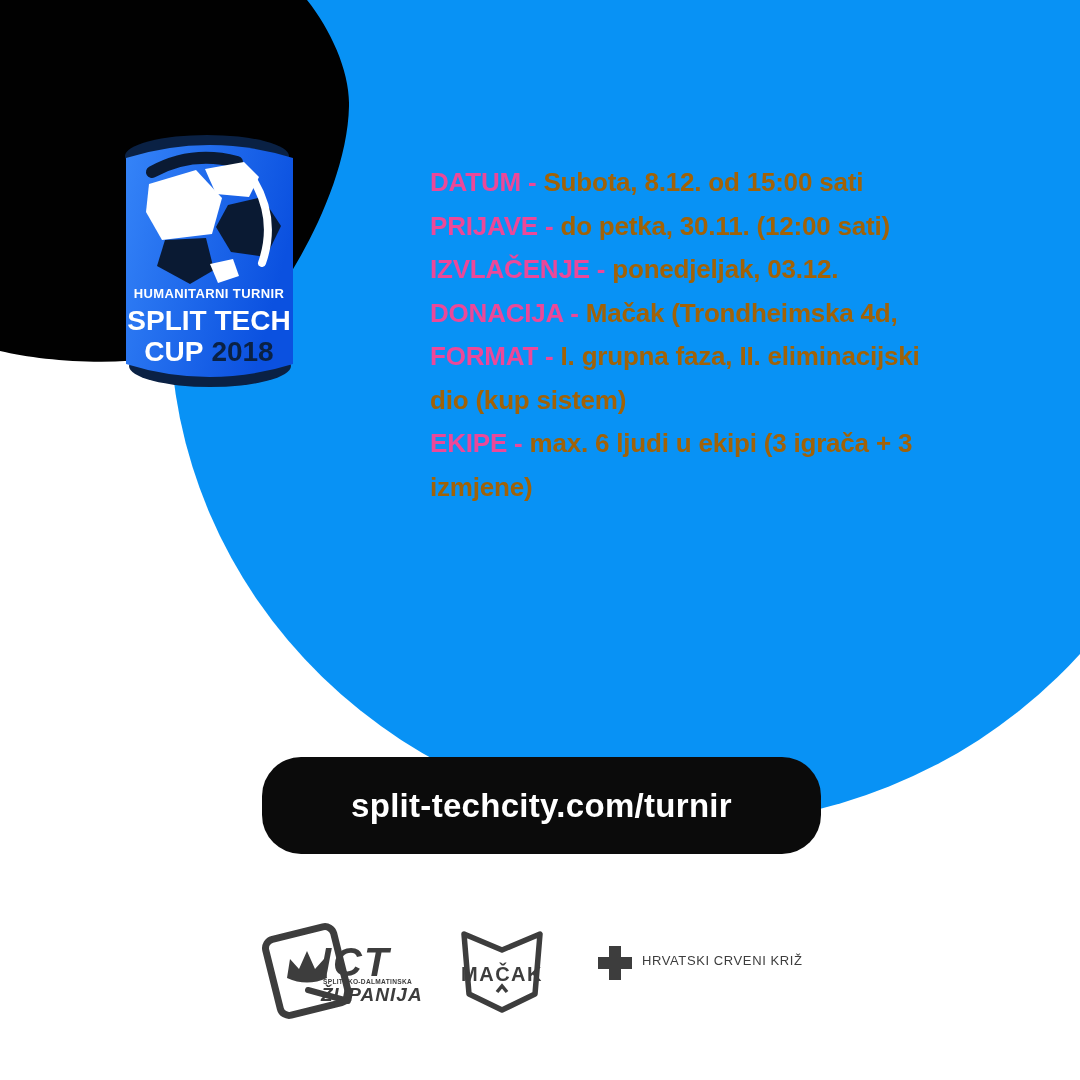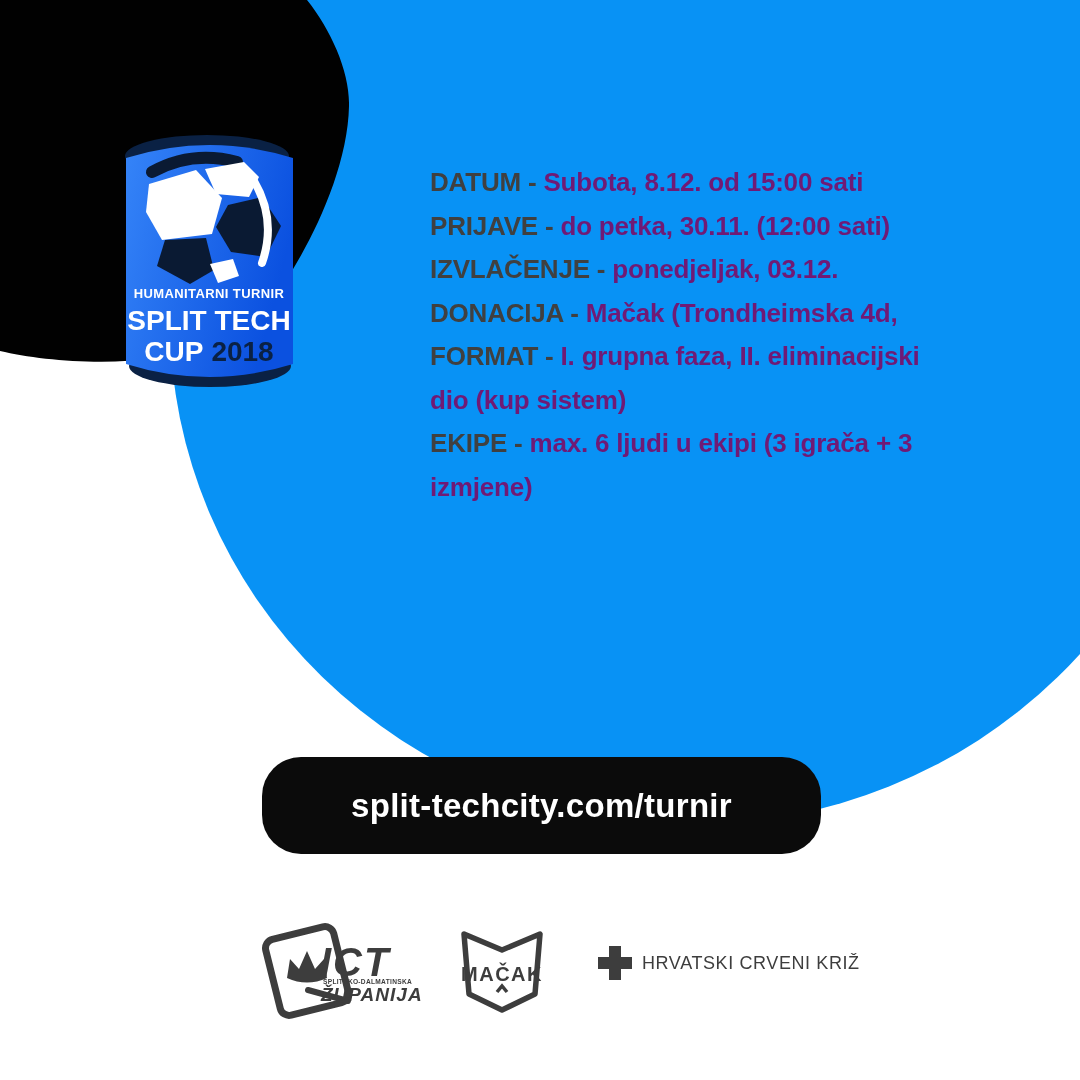--- a/index.html
+++ b/index.html
@@ -20,22 +20,22 @@
     left: 430px;
     top: 161px;
   }
   .info-line {
     white-space: pre;
     font-size: 26px;
     font-weight: 700;
     line-height: 43.5px;
     letter-spacing: -0.2px;
   }
-  .info-label { color: #404040; }
-  .info-value { color: #701a75; }
+  .info-label { color: #ec4899; }
+  .info-value { color: #a16207; }
 
   
   .url-pill {
     position: absolute;
     left: 262px;
     top: 757px;
     width: 559px;
     height: 97px;
     background: #0b0b0b;
     border-radius: 39px;
@@ -52,21 +52,21 @@
 
   
   .sponsors { position: absolute; left: 0; top: 0; }
   .ict-logo   { position: absolute; left: 256px; top: 920px; }
   .macak-logo { position: absolute; left: 452px; top: 924px; }
   .cross-logo { position: absolute; left: 598px; top: 946px; }
   .cross-label {
     position: absolute;
     left: 642px;
     top: 953px;
-    font-size: 18px;
+    font-size: 13px;
     font-weight: 400;
     letter-spacing: 0.6px;
     color: #3d3d3d;
     white-space: pre;
   }
 </style>
 </head>
 <body>
 
 <div class="canvas">

